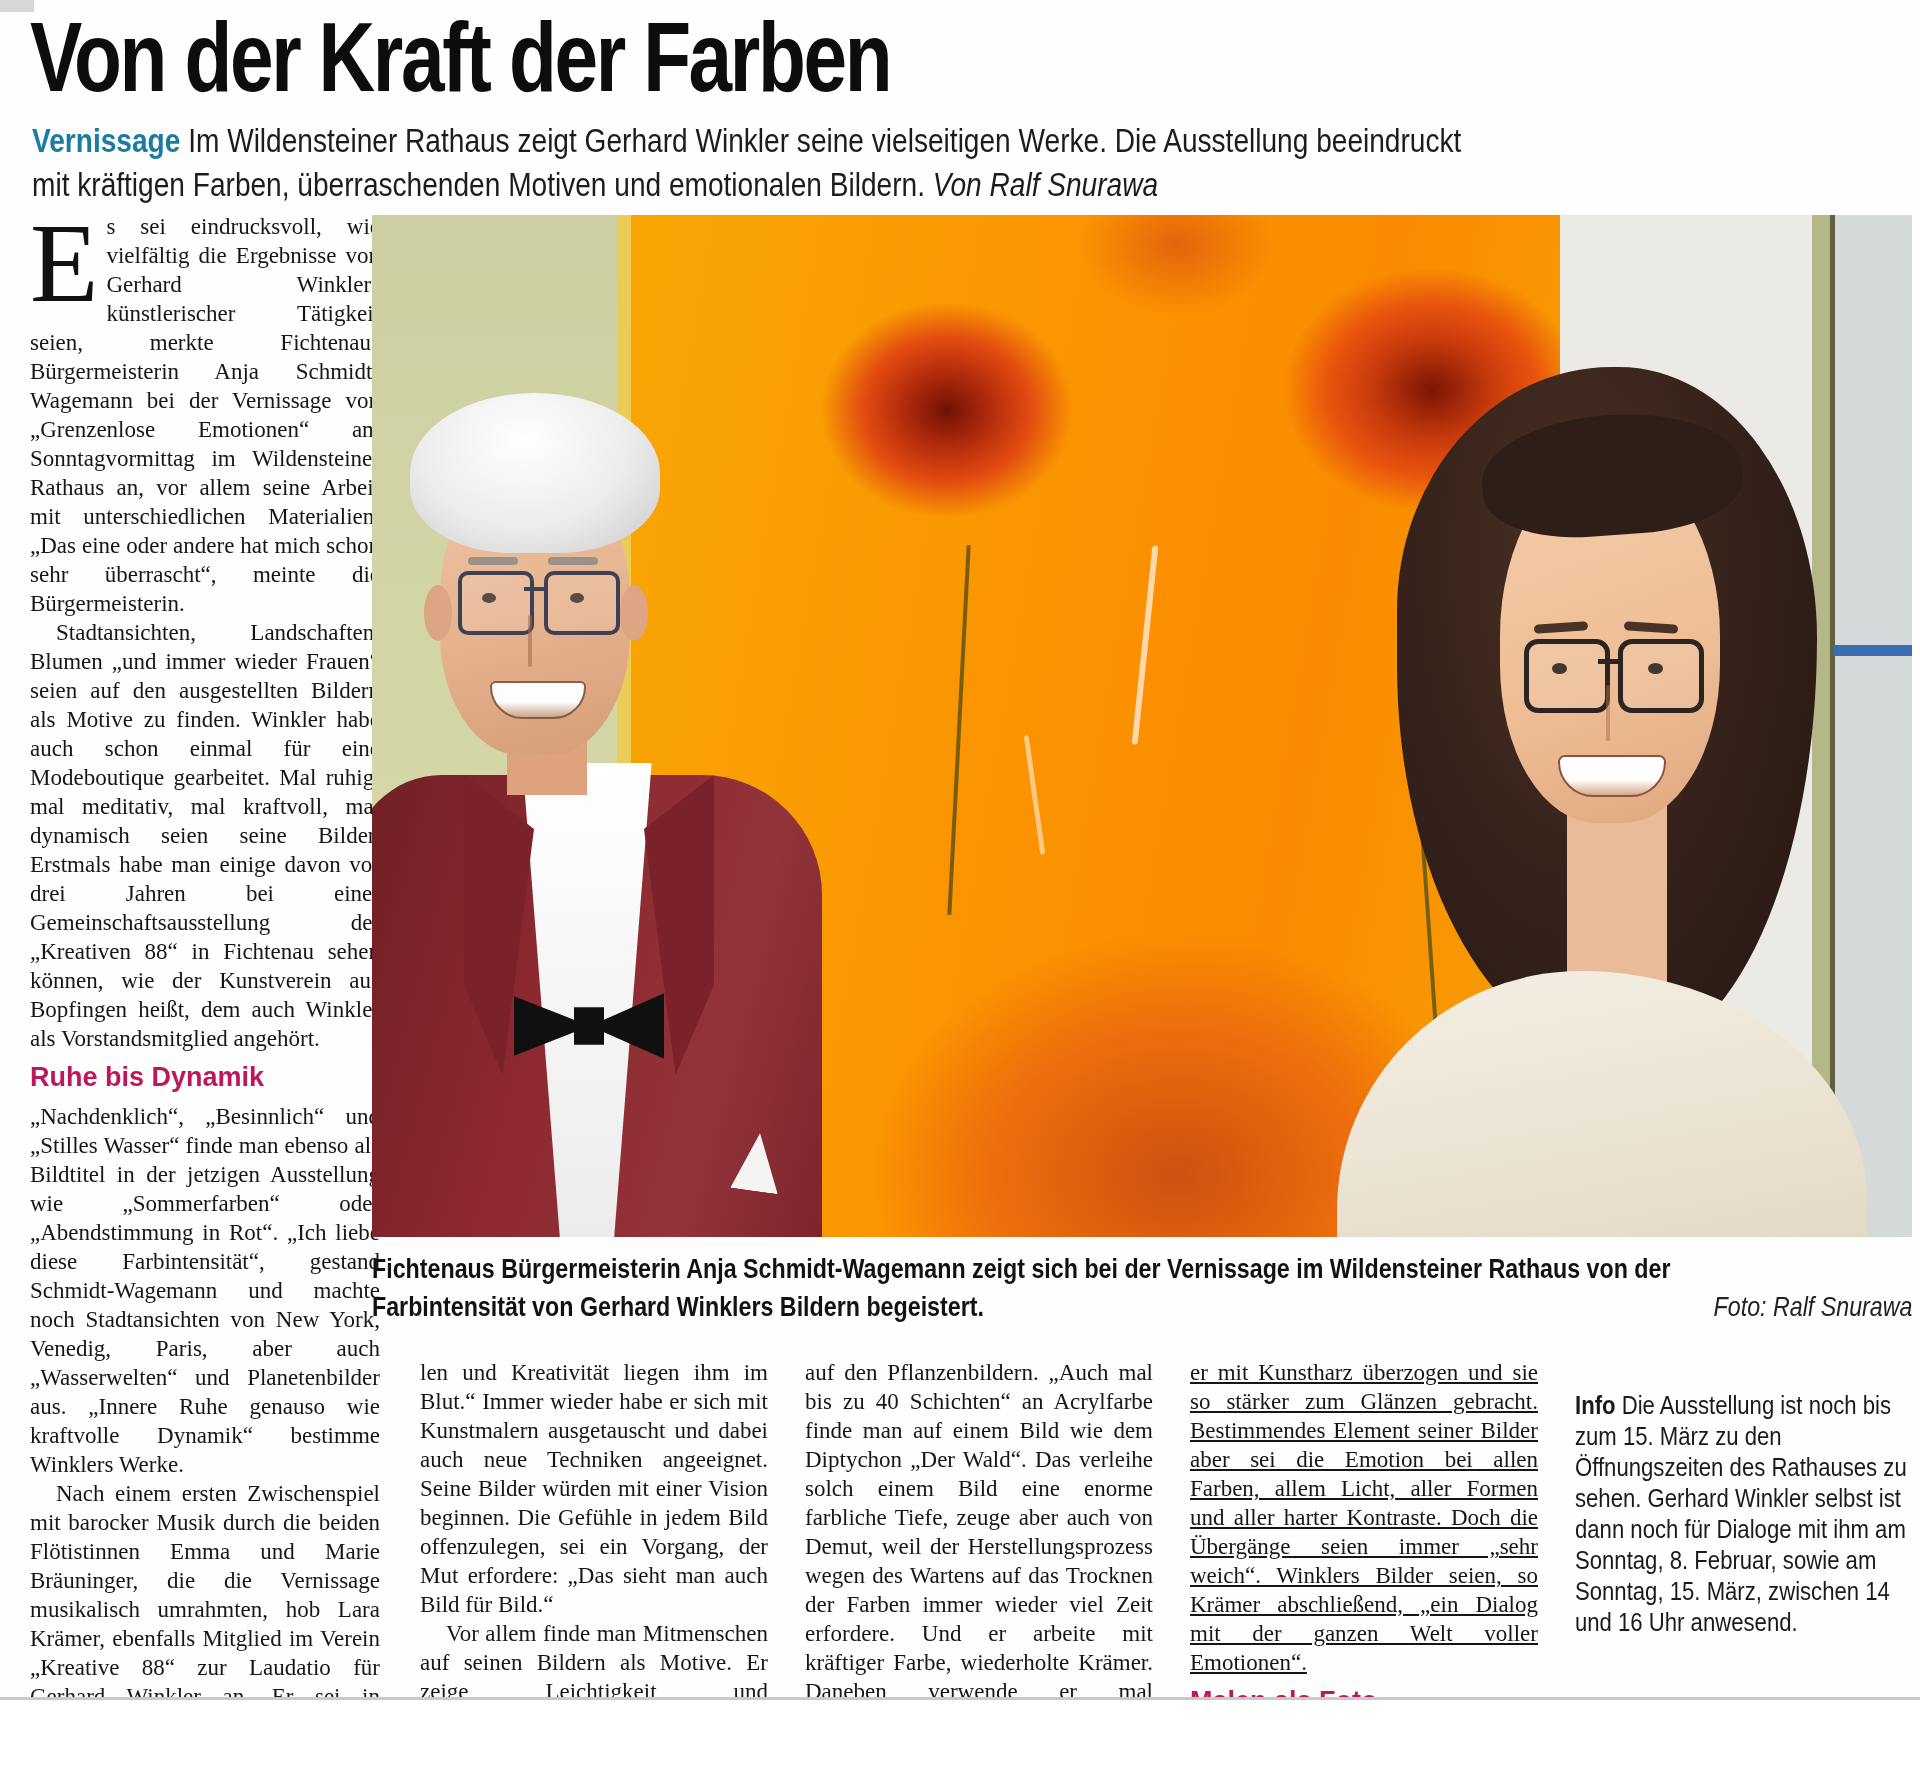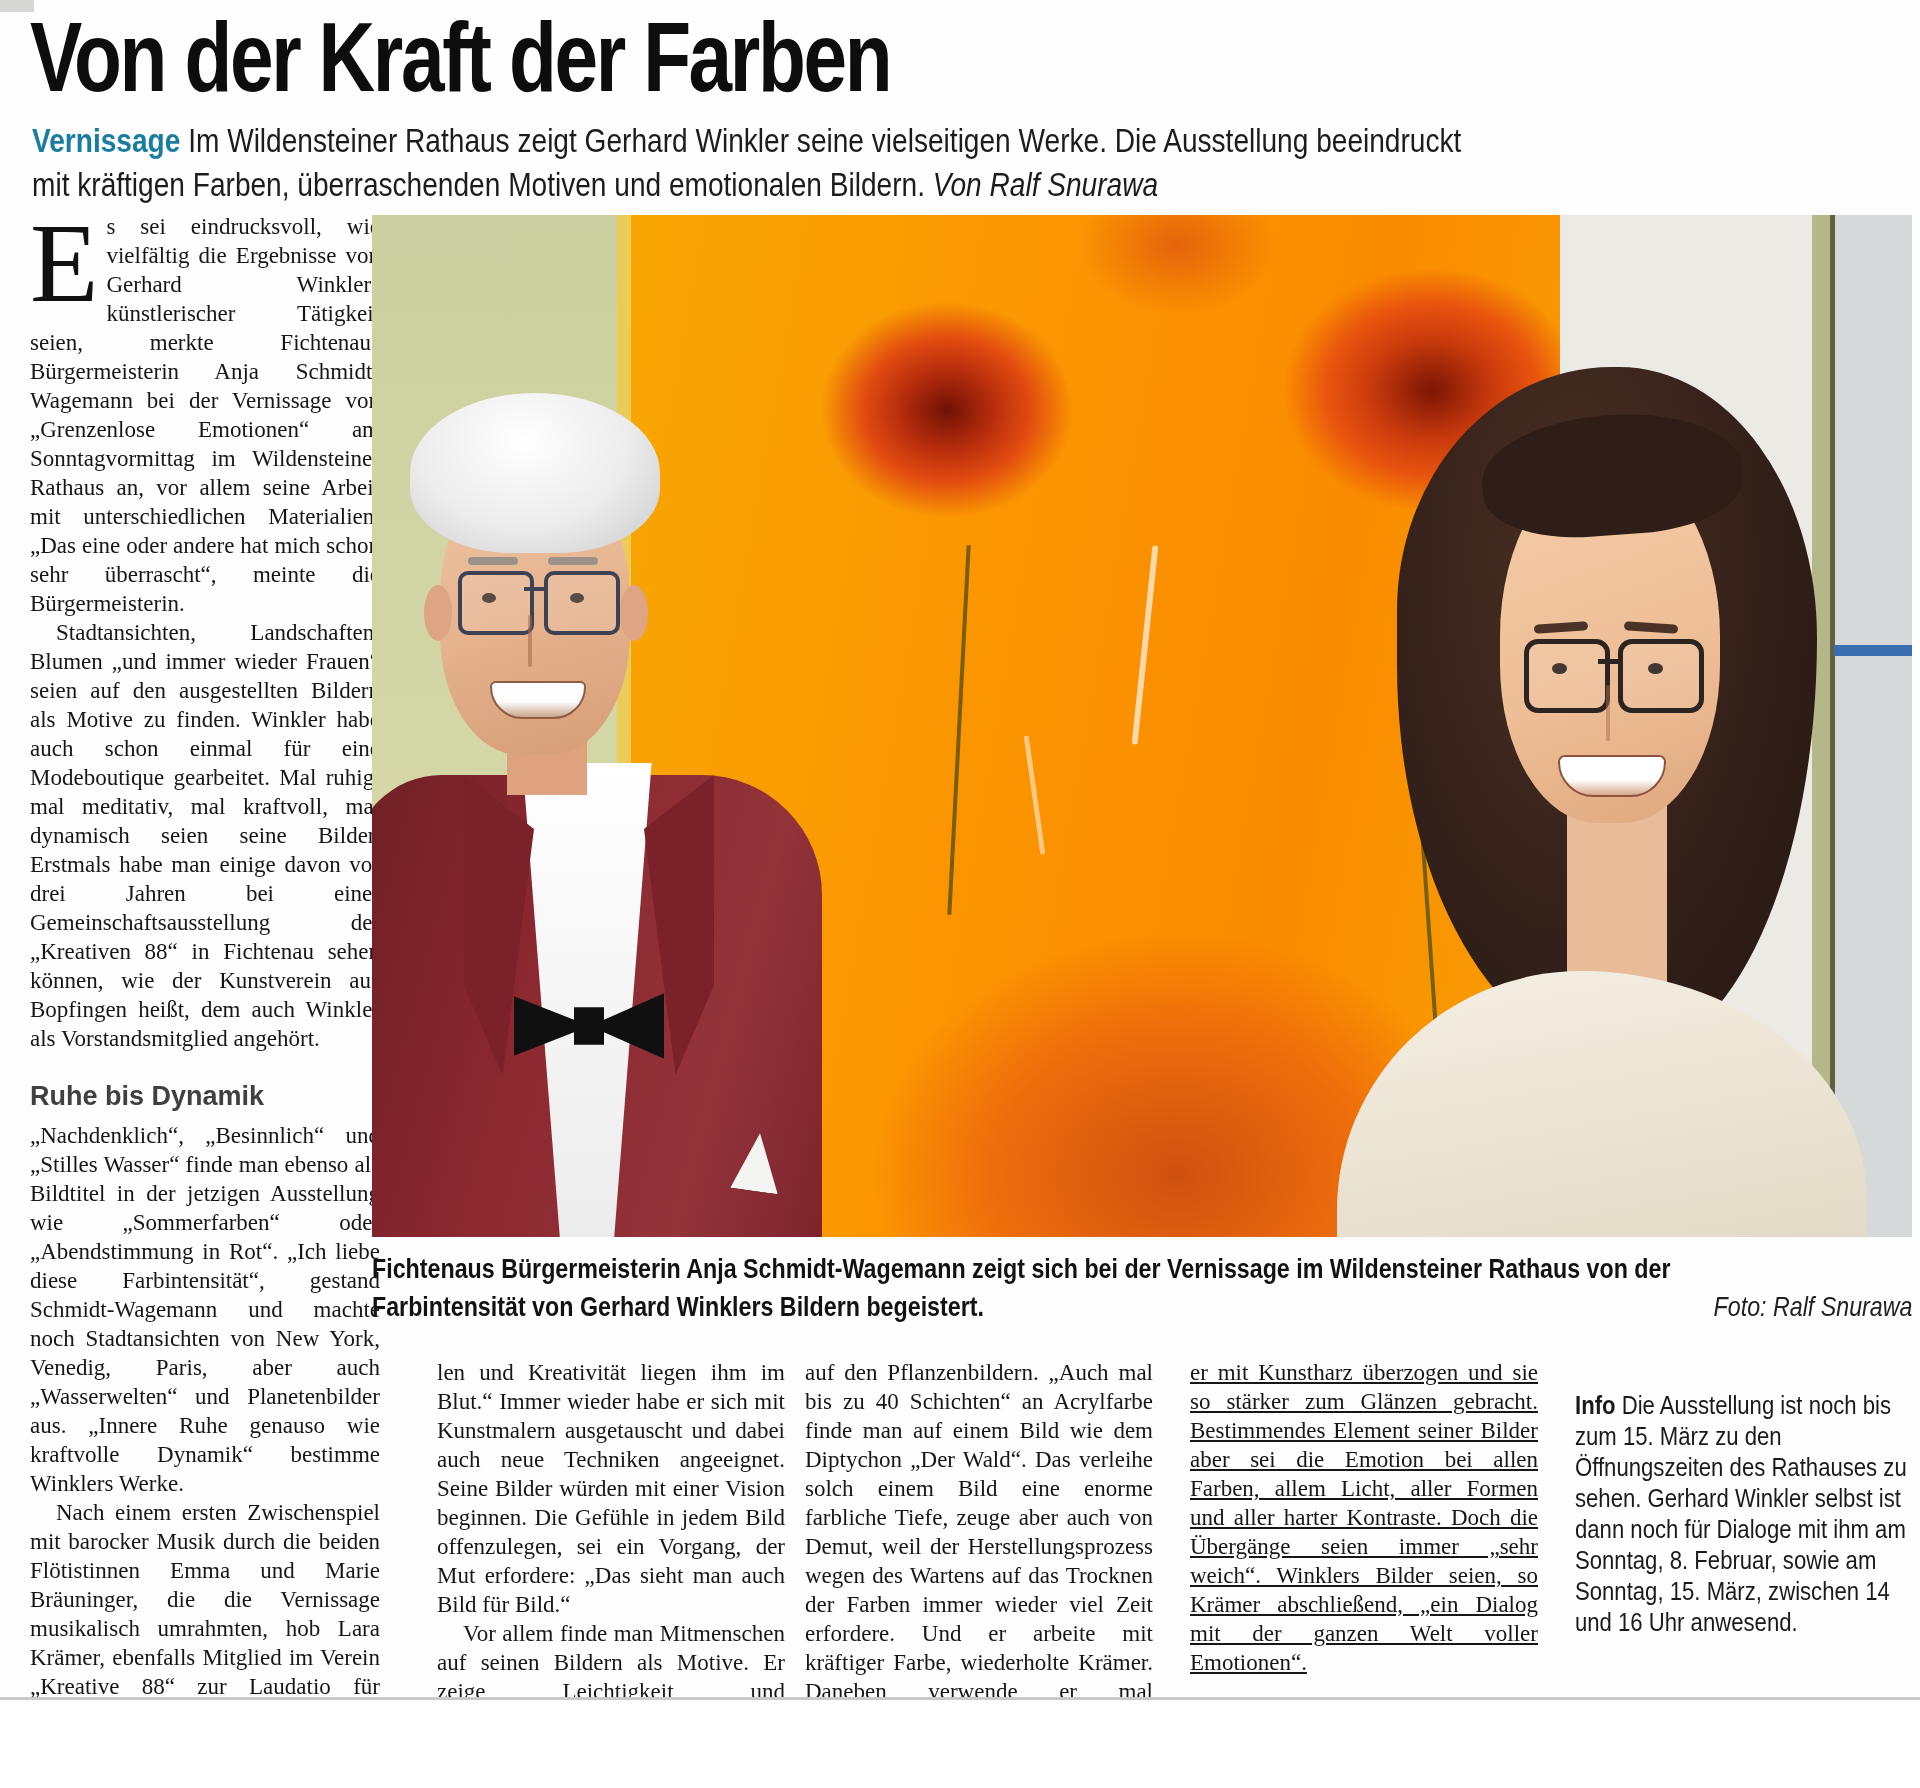--- a/index.html
+++ b/index.html
@@ -16,27 +16,27 @@
               transform:scaleX(.826);transform-origin:0 0;}
   .kicker{font-weight:bold;color:#1b7ca1;}
   .byline{font-style:italic;}
 
   
   .col{position:absolute;text-align:justify;font-size:23px;line-height:29px;color:#161616;}
   .col p{margin:0;}
   .col p.indent{text-indent:26px;}
   .leftcol{left:30px;top:212px;width:350px;height:1576px;overflow:hidden;}
   .bcol{top:1358px;width:348px;height:430px;overflow:hidden;}
-  .bcol2{left:437px;}
+  .bcol2{left:420px;}
   .bcol3{left:805px;}
   .bcol4{left:1190px;text-decoration:underline;}
   .bcol5{left:1575px;width:345px;}
   .dropcap{float:left;font-size:112px;line-height:90px;padding:6px 8px 0 0;color:#111;}
   .subhead2{font-family:"Liberation Sans",sans-serif;font-weight:bold;font-size:27px;
-            line-height:30px;margin:28px 0 10px 0;color:#404040;text-align:left;}
+            line-height:30px;margin:9px 0 10px 0;color:#be185d;text-align:left;}
   .infoblock{margin-top:32px;width:394px;transform:scaleX(.885);transform-origin:0 0;
              font-family:"Liberation Sans",sans-serif;font-size:25px;line-height:31px;
              text-align:left;color:#1a1a1a;}
   .infoblock strong{font-weight:bold;}
 
   
   .photo{position:absolute;left:372px;top:215px;width:1540px;height:1022px;overflow:hidden;
          background:linear-gradient(180deg,#ccd0a0 0%,#d5d7a6 60%,#cfd29e 100%);}
   .photo *{position:absolute;}
   .painting{left:245px;top:0;width:945px;height:1022px;

